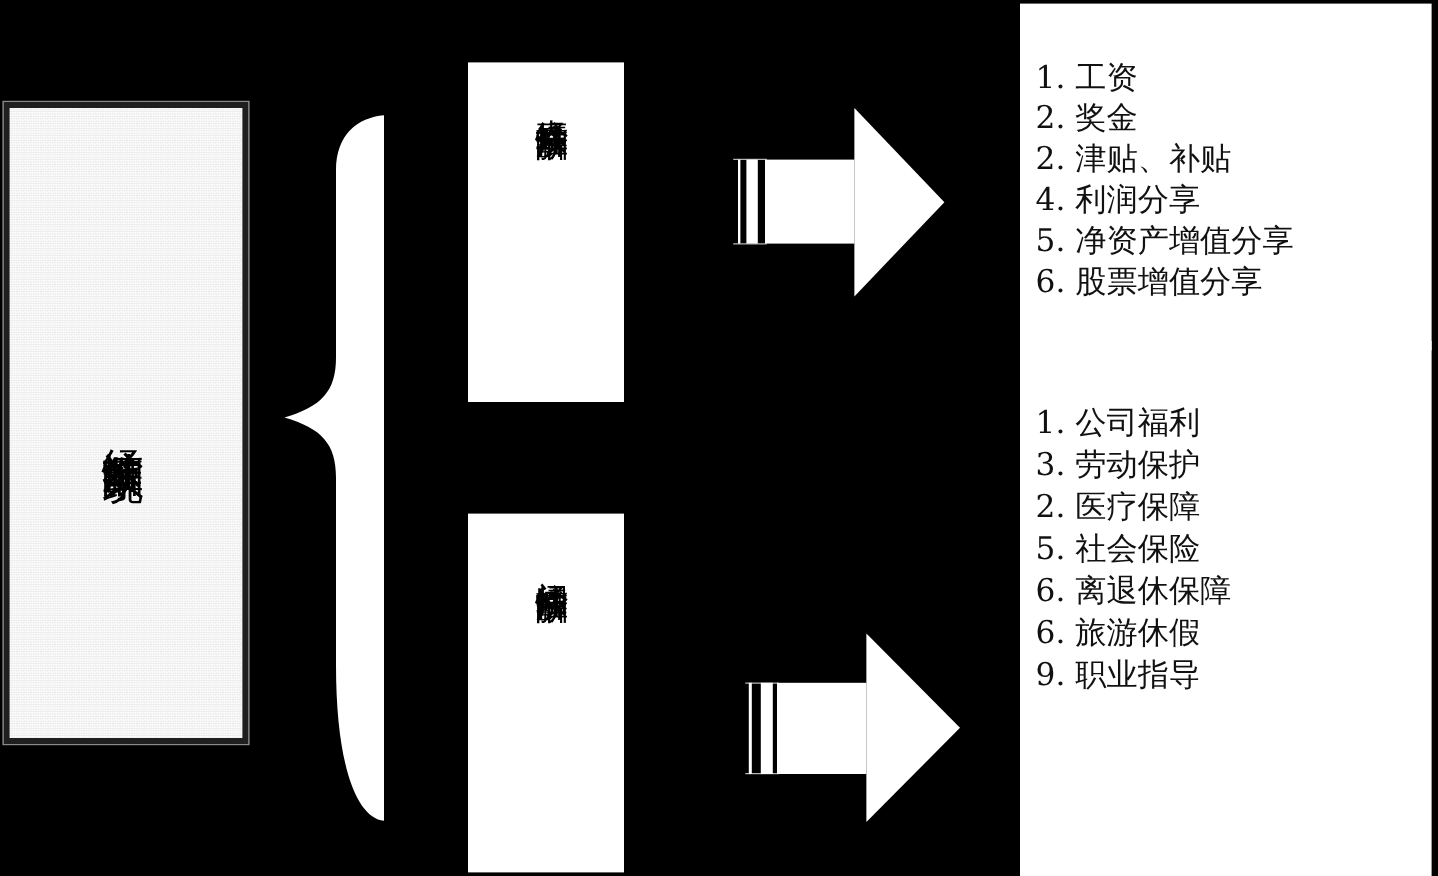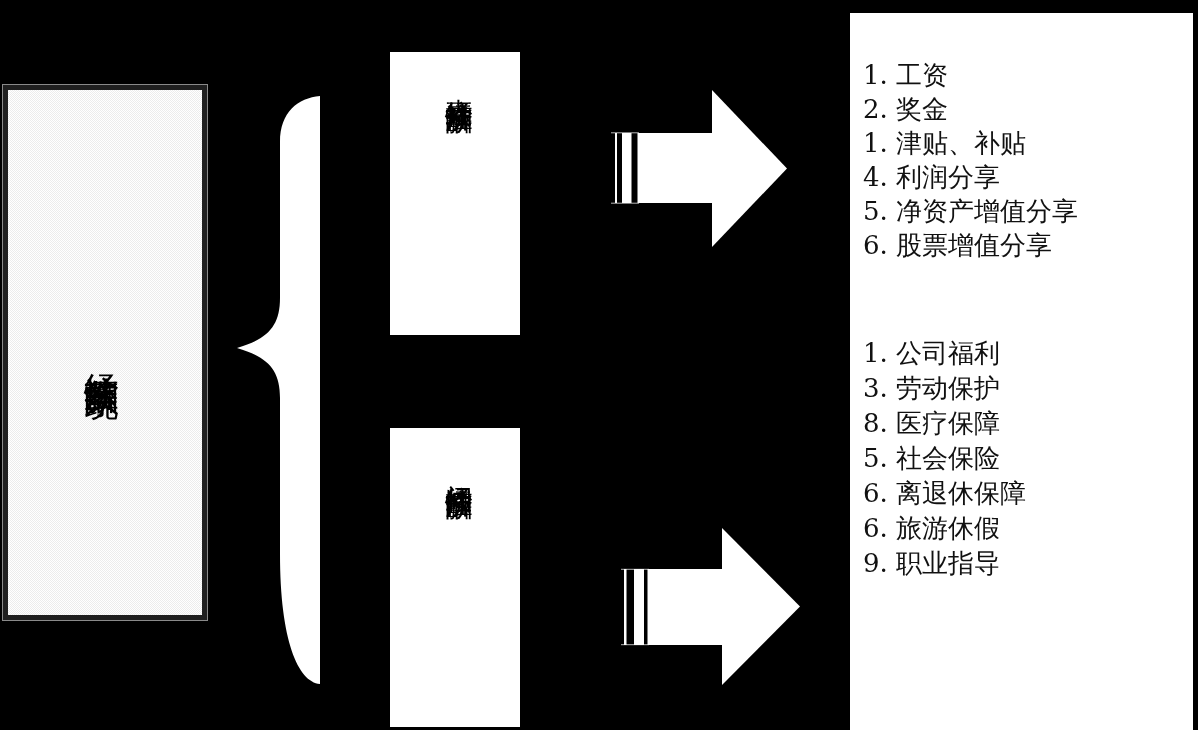--- a/index.html
+++ b/index.html
@@ -36,21 +36,21 @@
   }
 
   
   #direct-box{left:390px;top:52px;width:130px;height:283px;display:flex;justify-content:center;}
   #indirect-box{left:390px;top:428px;width:130px;height:299px;display:flex;justify-content:center;}
   .mid-label{font-size:27px;letter-spacing:1.5px;transform:translateX(4px);}
   #direct-box .mid-label{margin-top:25px;}
   #indirect-box .mid-label{margin-top:35px;}
 
   
-  #direct-list-box{left:850px;top:13px;width:343px;height:289px;padding:45px 8px 0 13px;}
+  #direct-list-box{left:850px;top:3px;width:343px;height:289px;padding:45px 8px 0 13px;}
   #indirect-list-box{left:850px;top:284px;width:343px;height:492px;padding:52px 4px 0 13px;}
   .list-item{color:#111;font-size:26px;white-space:nowrap;}
   #direct-list-box .list-item{line-height:34px;}
   #indirect-list-box .list-item{line-height:35px;}
 </style>
 </head>
 <body>
 
 <div id="canvas">
 
@@ -88,29 +88,29 @@
     <span class="v-label mid-label">直接经济性薪酬</span>
   </div>
 
   <div class="box" id="indirect-box">
     <span class="v-label mid-label">间接经济性薪酬</span>
   </div>
 
   <div class="box" id="direct-list-box">
     <div class="list-item">1. 工资</div>
     <div class="list-item">2. 奖金</div>
-    <div class="list-item">1. 津贴、补贴</div>
+    <div class="list-item">2. 津贴、补贴</div>
     <div class="list-item">4. 利润分享</div>
     <div class="list-item">5. 净资产增值分享</div>
     <div class="list-item">6. 股票增值分享</div>
   </div>
 
   <div class="box" id="indirect-list-box">
     <div class="list-item">1. 公司福利</div>
     <div class="list-item">3. 劳动保护</div>
-    <div class="list-item">8. 医疗保障</div>
+    <div class="list-item">2. 医疗保障</div>
     <div class="list-item">5. 社会保险</div>
     <div class="list-item">6. 离退休保障</div>
     <div class="list-item">6. 旅游休假</div>
     <div class="list-item">9. 职业指导</div>
   </div>
 
 </div>
 
 </body></html>

